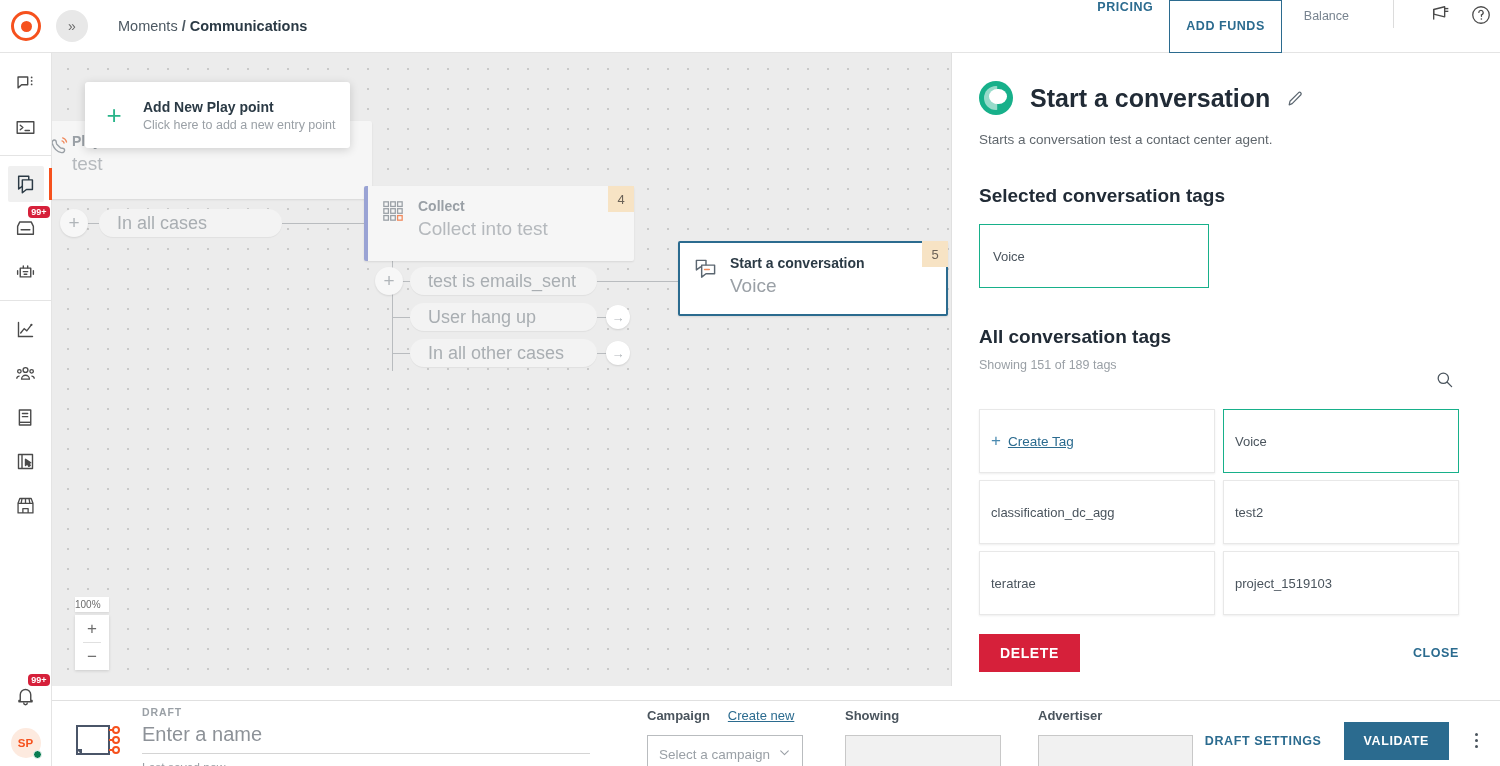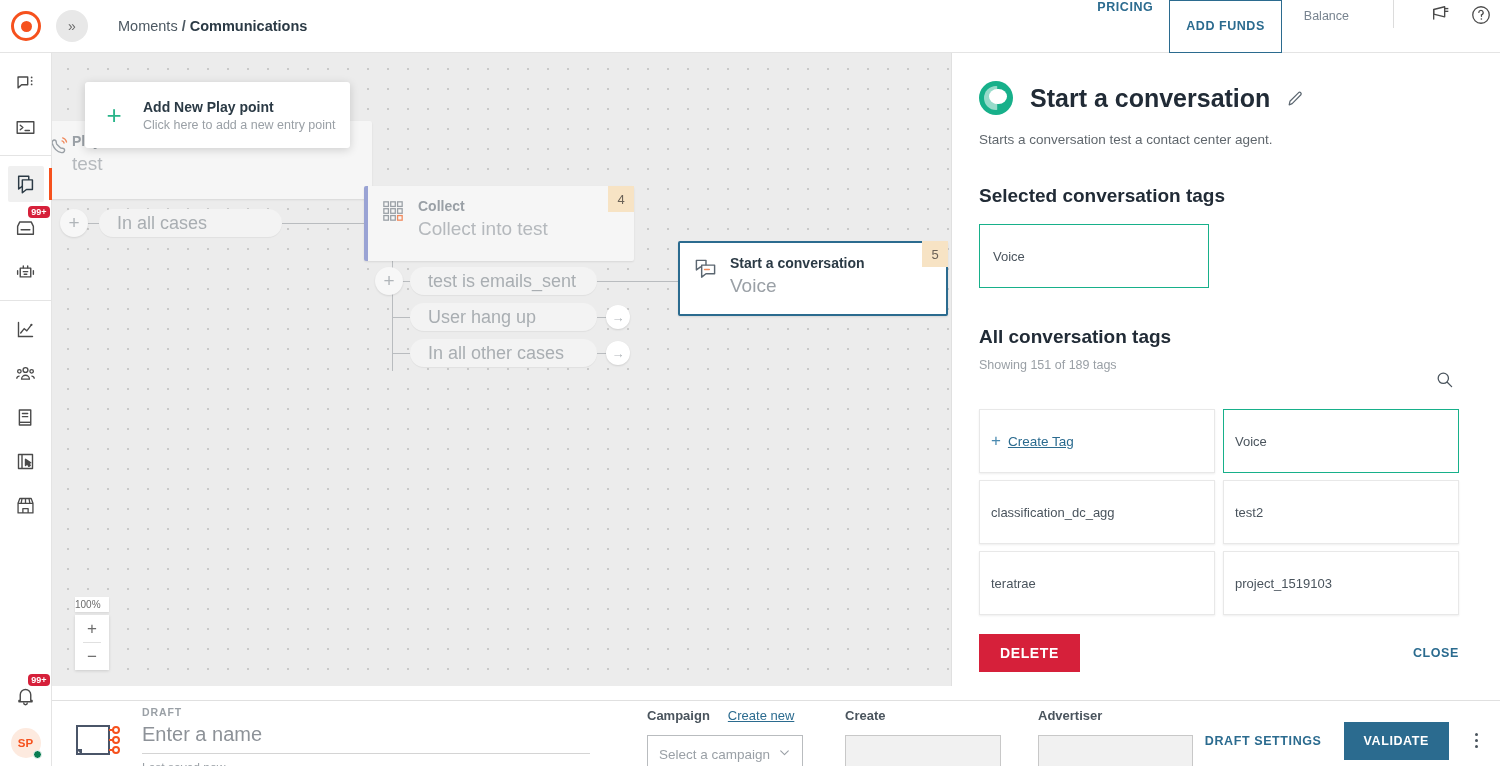--- a/index.html
+++ b/index.html
@@ -571,21 +571,21 @@
         <span>
           <svg width="13" height="13" viewBox="0 0 24 24" fill="none" stroke="#9aa0a6" stroke-width="2" stroke-linecap="round" stroke-linejoin="round">
               <path d="M5 9l7 7 7-7"></path>
             </svg>
         </span>
       </div>
     </div>
 
     <div class="field" style="margin-left:42px;">
       <div class="flabel-row">
-        <span class="flabel">Create</span>
+        <span class="flabel">Showing</span>
       </div>
       <div class="ro-box"></div>
     </div>
 
     <div class="field" style="margin-left:37px;">
       <div class="flabel-row">
         <span class="flabel">Advertiser</span>
       </div>
       <div class="ro-box wide"></div>
     </div>

